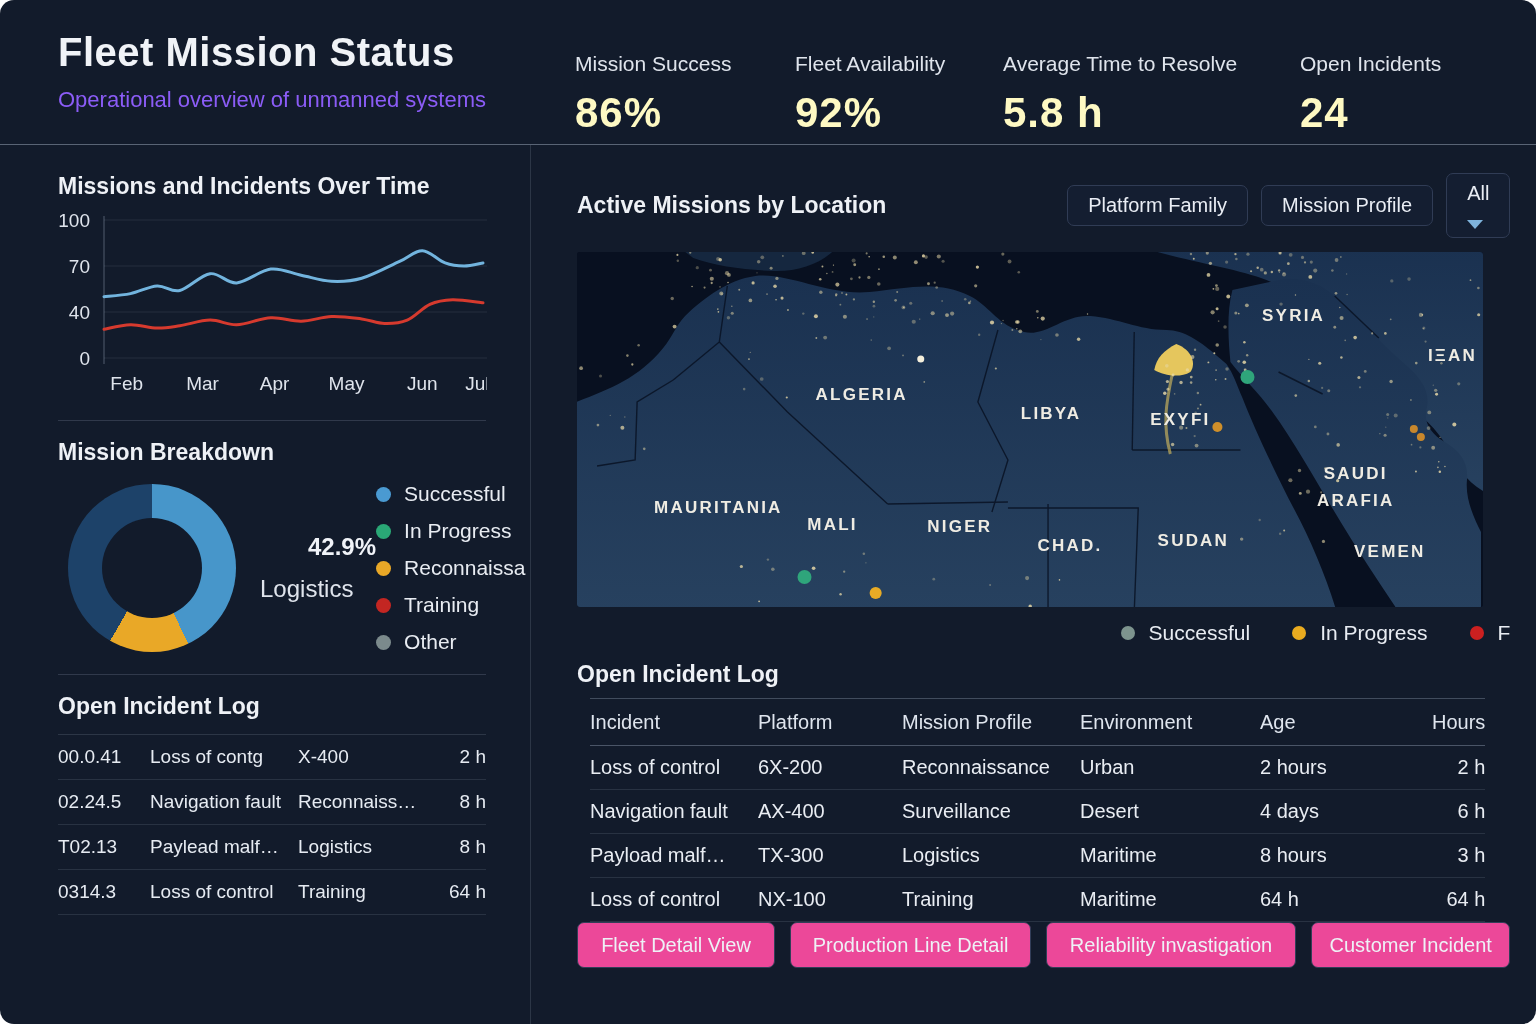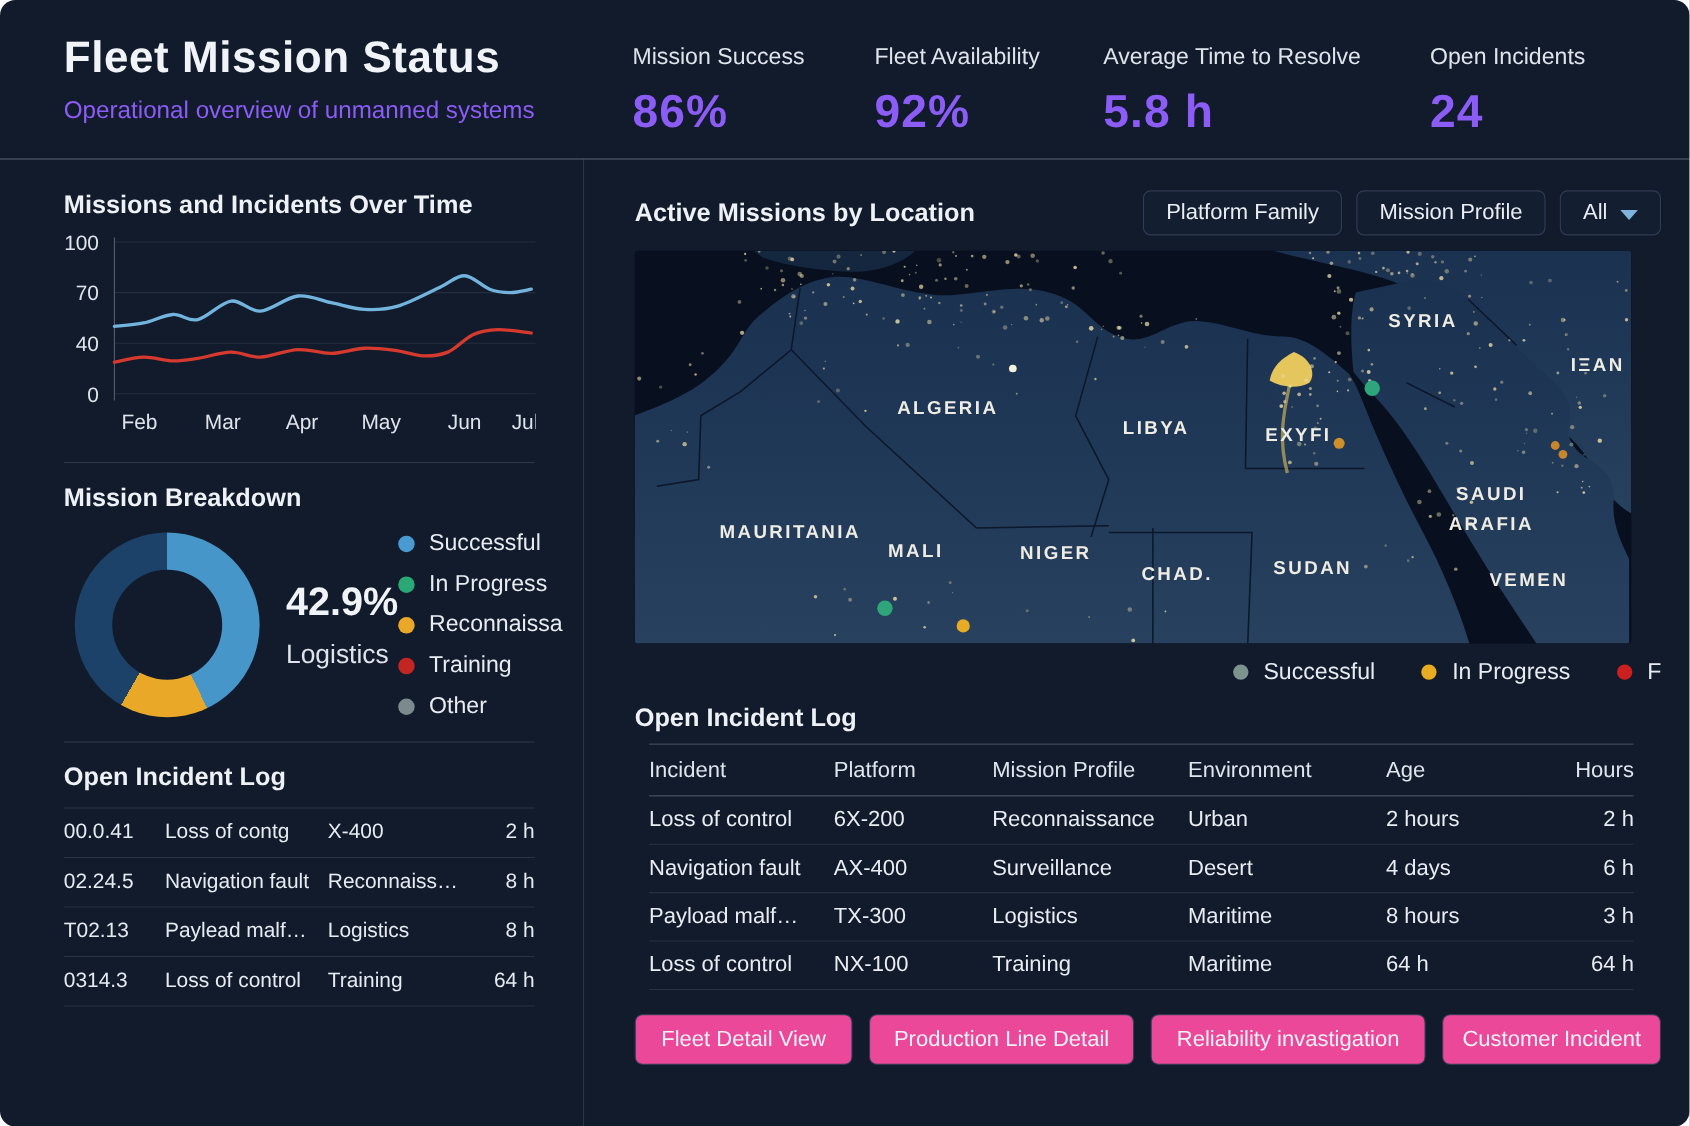--- a/index.html
+++ b/index.html
@@ -5,58 +5,58 @@
   html,body{margin:0;padding:0;background:#ffffff;}
   .dashboard{width:1536px;height:1024px;background:#121b2b;border-radius:14px;overflow:hidden;
     font-family:"Liberation Sans",sans-serif;color:#e9edf4;position:relative;box-sizing:border-box;}
   
   .hdr{display:flex;align-items:flex-start;padding:26px 40px 0 58px;height:145px;
     border-bottom:1px solid rgba(205,220,240,.38);box-sizing:border-box;}
   .hdr-left{width:517px;flex:none;}
   .hdr-title{font-size:40px;font-weight:bold;letter-spacing:.5px;color:#f0f3f7;margin:4px 0 12px;}
   .hdr-sub{font-size:22px;color:#8b5cf6;}
   .kpis{display:flex;margin-top:14px;flex:1;}
-  .kpi{flex:none;}
+  .kpi{flex:none;margin-top:12px;}
   .kpi:nth-child(1){width:220px}.kpi:nth-child(2){width:208px}.kpi:nth-child(3){width:297px}.kpi:nth-child(4){flex:1}
   .kpi-label{font-size:21px;color:#dfe4ec;}
-  .kpi-value{font-size:42px;font-weight:600;color:#8b5cf6;margin-top:13px;letter-spacing:1px;}
+  .kpi-value{font-size:42px;font-weight:600;color:#fef9c3;margin-top:13px;letter-spacing:1px;}
   
   .main{display:flex;height:879px;}
   .left{width:531px;flex:none;box-sizing:border-box;border-right:1px solid rgba(205,220,240,.14);
     padding:28px 44px 0 58px;display:flex;flex-direction:column;}
   .right{flex:1;box-sizing:border-box;padding:28px 53px 56px 46px;display:flex;flex-direction:column;}
   .sec-title{font-size:23px;font-weight:bold;color:#eef1f6;}
   .divider{border:none;border-top:1px solid rgba(205,220,240,.16);margin:20px 0 18px;width:100%;}
   
   #line-svg{margin-top:10px;display:block;}
   .axis-label{fill:#dfe4ec;font-size:19px;font-family:"Liberation Sans",sans-serif;}
   .legend-row{display:flex;justify-content:center;gap:78px;margin-top:8px;}
   .legend-item{display:flex;align-items:center;gap:14px;font-size:21px;color:#e6eaf1;}
   .line-swatch{width:30px;height:4px;border-radius:2px;flex:none;}
   
   .bd-row{display:flex;align-items:center;margin-top:16px;}
   .donut{width:168px;height:168px;border-radius:50%;position:relative;margin-left:10px;flex:none;}
   .donut::after{content:"";position:absolute;inset:34px;background:#121b2b;border-radius:50%;}
   .bd-center{margin-left:24px;}
-  .bd-value{font-size:36px;font-weight:bold;color:#f0f3f8;}
+  .bd-value{font-size:24px;font-weight:bold;color:#f0f3f8;margin-left:48px;}
   .bd-label{font-size:24px;color:#dfe4ec;margin-top:14px;}
   .bd-legend{margin-left:auto;display:flex;flex-direction:column;gap:13px;}
   .bd-legend-item{display:flex;align-items:center;gap:13px;font-size:21px;color:#e8ecf2;white-space:nowrap;}
   .dot{width:15px;height:15px;border-radius:50%;flex:none;}
   
   .mini-table{margin-top:14px;border-top:1px solid rgba(205,220,240,.14);}
   .mini-row{display:grid;grid-template-columns:92px 148px 130px 1fr;align-items:center;height:44px;
     border-bottom:1px solid rgba(205,220,240,.12);font-size:19px;color:#e6ebf2;}
   .mini-row span:last-child{text-align:right;}
   
   .right-hdr{display:flex;align-items:center;}
   .right-hdr .sec-title{flex:1;}
   .filter-btn{background:#141e31;border:1px solid #303c55;border-radius:7px;color:#e9edf4;
     font-size:20px;padding:8px 20px;margin-left:13px;font-family:inherit;cursor:pointer;}
-  .all-btn{display:flex;align-items:center;gap:12px;}
+  .all-btn{display:flex;gap:12px;flex-direction:column;}
   .chev{width:0;height:0;border-left:8px solid transparent;border-right:8px solid transparent;
     border-top:9px solid #7fb3dc;margin-top:3px;}
   .map-box{margin-top:14px;width:906px;height:357px;border-radius:3px;overflow:hidden;background:#081020;}
   .map-label{fill:#efece3;font-size:17px;font-weight:bold;letter-spacing:2.2px;font-family:"Liberation Sans",sans-serif;}
   .map-legend{display:flex;justify-content:flex-end;align-items:center;margin-top:14px;font-size:21px;color:#e8ecf2;height:24px;}
   .map-legend-item{display:flex;align-items:center;gap:14px;margin-left:42px;}
   .map-legend .dot{width:14px;height:14px;}
   .r-log-title{margin-top:16px;}
   .table{margin-top:10px;padding:0 25px 0 13px;}
   .t-head,.t-row{display:grid;grid-template-columns:168px 144px 178px 180px 172px 1fr;align-items:center;}

